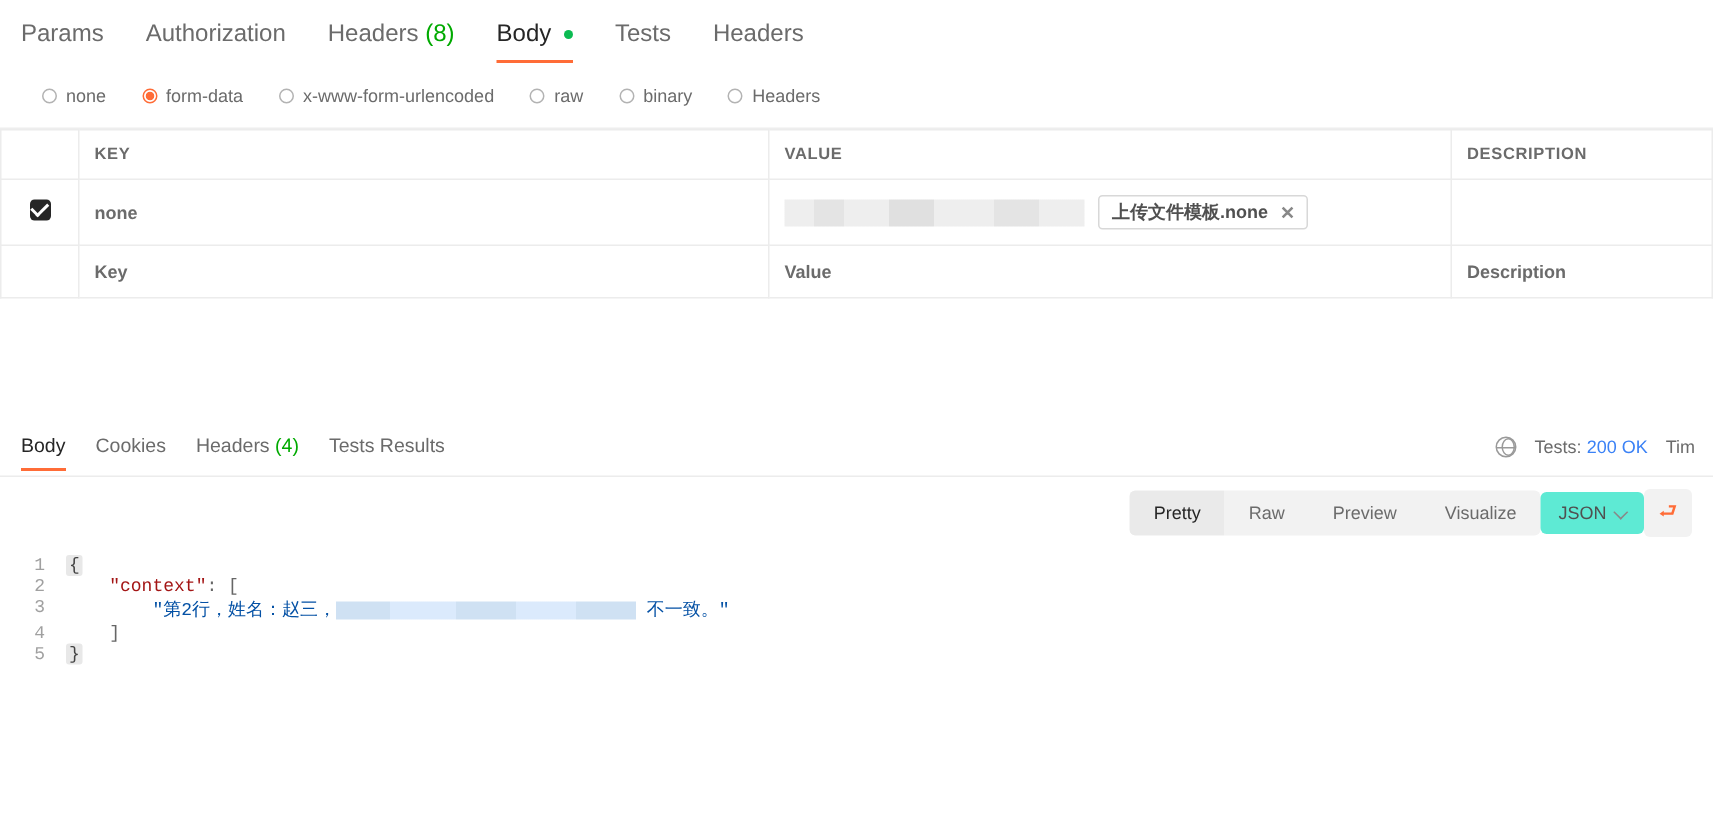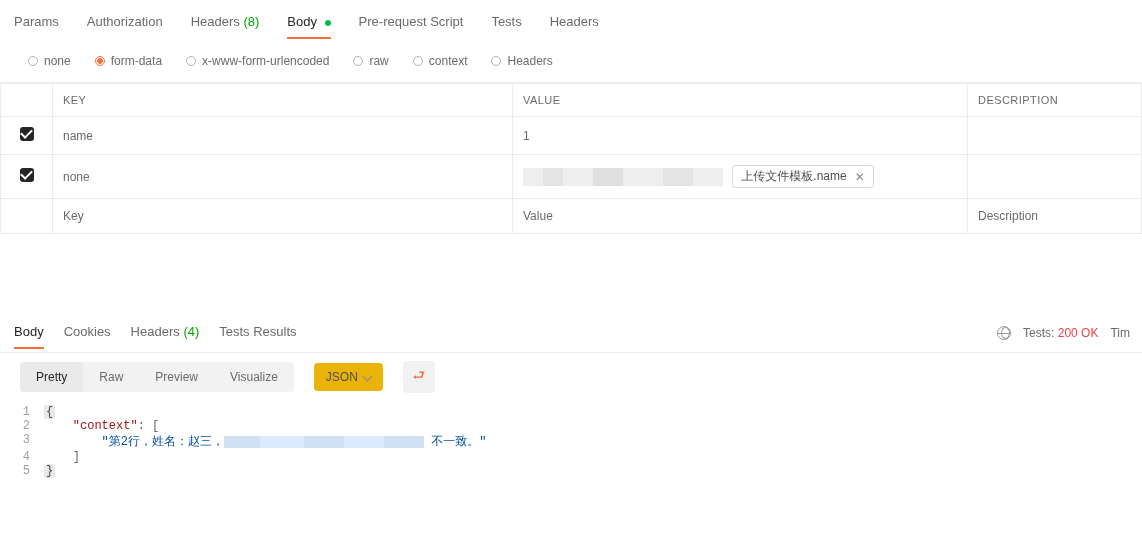--- a/index.html
+++ b/index.html
@@ -17,21 +17,21 @@
     align-items: center;
     padding: 6px 14px 0 14px;
     gap: 28px;
     border-bottom: 1px solid transparent;
   }
   .req-tab {
     padding: 8px 0;
     cursor: pointer;
     color: #6b6b6b;
     border-bottom: 2px solid transparent;
-    font-size: 13px;
+    font-size: 16px;
   }
   .req-tab.active {
     color: #262626;
     border-bottom-color: #ff6c37;
   }
   .badge-green { color: #0a0; }
   .dot-green {
     display: inline-block;
     width: 6px; height: 6px;
     border-radius: 50%;
@@ -66,21 +66,21 @@
     border-color: #ff6c37;
     background: radial-gradient(circle,#ff6c37 0 45%,#fff 55% 100%);
   }
 
   
   .kv-table { border-collapse: collapse; width: 100%; font-size: 12px; }
   .kv-table th, .kv-table td {
     border: 1px solid #ececec;
     padding: 10px 10px;
     text-align: left;
-    font-weight: 400;
+    font-weight: 700;
     color: #6b6b6b;
   }
   .kv-table th { color: #6b6b6b; font-size: 11px; letter-spacing: .04em; }
   .kv-table .chk-col { width: 52px; text-align: center; }
   .kv-table .key-col { width: 460px; }
   .kv-table .val-col { width: 455px; }
   .chk {
     display: inline-block;
     width: 14px; height: 14px;
     border-radius: 3px;
@@ -136,51 +136,52 @@
   }
   .resp-tab {
     padding: 8px 0;
     cursor: pointer;
     color: #6b6b6b;
     border-bottom: 2px solid transparent;
     font-size: 13px;
   }
   .resp-tab.active { color: #262626; border-bottom-color:#ff6c37; }
   .resp-meta { display:flex; align-items:center; gap:12px; color:#6b6b6b; font-size:12px; }
-  .status-ok { color: #ef4444; }
+  .status-ok { color: #3b82f6; }
   .globe {
     width:14px;height:14px;border:1px solid #9a9a9a;border-radius:50%;
     position:relative;
   }
   .globe::before{content:"";position:absolute;left:0;right:0;top:50%;border-top:1px solid #9a9a9a;}
   .globe::after{content:"";position:absolute;top:0;bottom:0;left:50%;width:7px;margin-left:-3.5px;border:1px solid #9a9a9a;border-radius:50%;}
 
   .view-bar {
     display: flex;
     align-items: center;
-    gap: 20px;
+    gap: 0;
     padding: 8px 14px 8px 20px;
+    justify-content: flex-end;
   }
   .seg {
     display: flex;
     background: #f2f2f2;
     border-radius: 4px;
     overflow: hidden;
   }
   .seg-btn {
     padding: 8px 16px;
     cursor: pointer;
     color: #6b6b6b;
     font-size: 12px;
   }
   .seg-btn.sel { background: #eaeaea; color: #262626; }
   .sel-json {
     display:flex;align-items:center;gap:6px;
     padding: 7px 12px;
-    background:#eab308;border-radius:4px;cursor:pointer;color:#505050;font-size:12px;
+    background:#5eead4;border-radius:4px;cursor:pointer;color:#505050;font-size:12px;
   }
   .chev { border: solid #888; border-width:0 1.5px 1.5px 0; display:inline-block; padding:3px; transform:rotate(45deg);margin-bottom:2px;}
   .wrap-btn {
     width:32px;height:32px;display:flex;align-items:center;justify-content:center;
     background:#f2f2f2;border-radius:4px;cursor:pointer;color:#ff6c37;font-size:14px;
   }
 
   
   .code {
     font-family: Consolas, "Courier New", monospace;
@@ -214,21 +215,20 @@
   <div class="req-tab">Params</div>
   <div class="req-tab">Authorization</div>
   <div class="req-tab">
     <span>Headers</span>
     <span class="badge-green">(8)</span>
   </div>
   <div class="req-tab active">
     <span>Body</span>
     <span class="dot-green"></span>
   </div>
-  <div class="req-tab">Pre-request Script</div>
   <div class="req-tab">Tests</div>
   <div class="req-tab">Headers</div>
 </div>
 
 <div class="body-types">
   <div class="radio">
     <span class="radio-dot"></span>
     <span>none</span>
   </div>
   <div class="radio selected">
@@ -238,51 +238,45 @@
   <div class="radio">
     <span class="radio-dot"></span>
     <span>x-www-form-urlencoded</span>
   </div>
   <div class="radio">
     <span class="radio-dot"></span>
     <span>raw</span>
   </div>
   <div class="radio">
     <span class="radio-dot"></span>
-    <span>context</span>
+    <span>binary</span>
   </div>
   <div class="radio">
     <span class="radio-dot"></span>
     <span>Headers</span>
   </div>
 </div>
 
 <table class="kv-table">
   <thead>
     <tr>
       <th class="chk-col"></th>
       <th class="key-col">KEY</th>
       <th class="val-col">VALUE</th>
       <th>DESCRIPTION</th>
     </tr>
   </thead>
   <tbody>
     <tr>
       <td class="chk-col"><span class="chk"></span></td>
-      <td>name</td>
-      <td>1</td>
-      <td></td>
-    </tr>
-    <tr>
-      <td class="chk-col"><span class="chk"></span></td>
       <td>none</td>
       <td>
         <span class="pix"></span>
         <span class="file-token">
-          <span>上传文件模板.name</span>
+          <span>上传文件模板.none</span>
           <span class="close-x">✕</span>
         </span>
       </td>
       <td></td>
     </tr>
     <tr>
       <td class="chk-col"></td>
       <td class="ph">Key</td>
       <td class="ph">Value</td>
       <td class="ph">Description</td>

